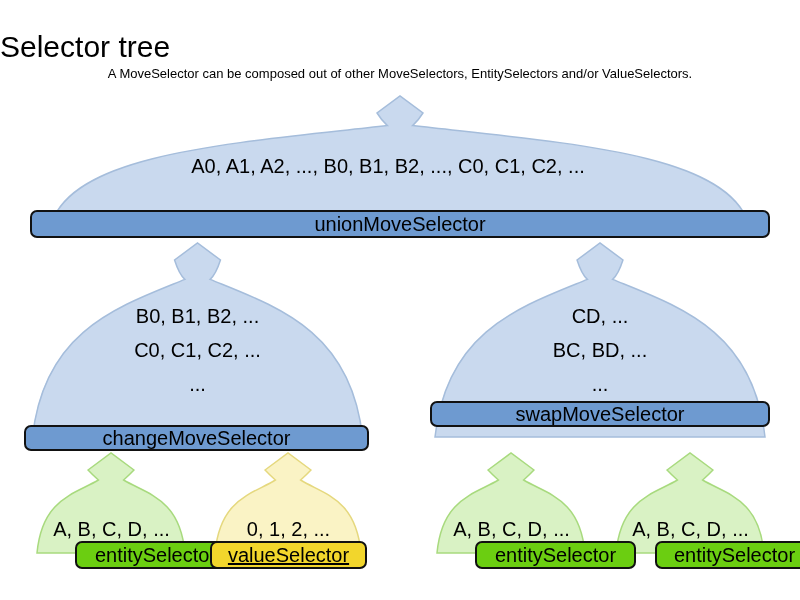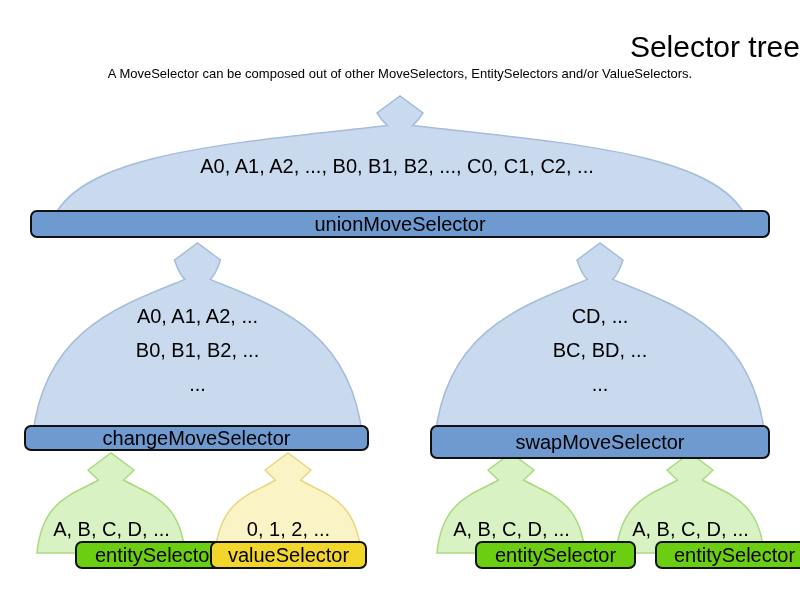--- a/index.html
+++ b/index.html
@@ -2,21 +2,21 @@
 <html style="--bar_blue: #6e9ad0; --funnel_blue: #c9d9ee; --funnel_blue_border: #a5bddb; --bar_green: #6bce11; --funnel_green: #d9f2c4; --funnel_green_border: #a8da7e; --bar_yellow: #f2d62c; --funnel_yellow: #faf3c5; --funnel_yellow_border: #e5d87e; --bar_border: #111111;"><head>
 <meta charset="utf-8">
 <style>
   html,body { margin:0; padding:0; }
   body {
     width:800px; height:600px; position:relative; background:#ffffff;
     font-family:"Liberation Sans", sans-serif; color:#000000; overflow:hidden;
   }
   .abs { position:absolute; }
   #page-title {
-    top:30px; left:0; width:800px; text-align:right;
+    top:30px; left:0; width:800px; text-align:left;
     font-size:30px; line-height:34px; color:#000;
   }
   #page-subtitle {
     top:66px; left:0; width:800px; text-align:center;
     font-size:13px; line-height:16px; color:#000;
   }
   svg#funnel-layer { top:0; left:0; width:800px; height:600px; }
   .funnel-blue   { fill:var(--funnel_blue);   stroke:var(--funnel_blue_border);   stroke-width:1.5; }
   .funnel-green  { fill:var(--funnel_green);  stroke:var(--funnel_green_border);  stroke-width:1.5; }
   .funnel-yellow { fill:var(--funnel_yellow); stroke:var(--funnel_yellow_border); stroke-width:1.5; }
@@ -45,42 +45,42 @@
   <path class="funnel-blue" d="M 435 437 C 446.54999999999995 330.3 520.8 306.56 587.3775 279.4 Q 581.64 274.29999999999995 577.05 260 L 600 243 L 622.95 260 Q 618.36 274.29999999999995 612.6225 279.4 C 679.2 306.56 753.45 330.3 765 437 Z"></path>
   <path class="funnel-green" d="M 37 553 C 42.17999999999999 498 75.48 494 98.3775 480 Q 92.64 474.9 88.05 470 L 111 453 L 133.95 470 Q 129.36 474.9 123.6225 480 C 146.51999999999998 494 179.82 498 185 553 Z"></path>
   <path class="funnel-yellow" d="M 215 553 C 220.11 498 252.96 494 275.3775 480 Q 269.64 474.9 265.05 470 L 288 453 L 310.95 470 Q 306.36 474.9 300.6225 480 C 323.04 494 355.89 498 361 553 Z"></path>
   <path class="funnel-green" d="M 437 553 C 442.18 498 475.48 494 498.3775 480 Q 492.64 474.9 488.05 470 L 511 453 L 533.95 470 Q 529.36 474.9 523.6225 480 C 546.52 494 579.82 498 585 553 Z"></path>
   <path class="funnel-green" d="M 616 553 C 621.18 498 654.48 494 677.3775 480 Q 671.64 474.9 667.05 470 L 690 453 L 712.95 470 Q 708.36 474.9 702.6225 480 C 725.52 494 758.82 498 764 553 Z"></path>
 </svg>
 
 <div id="page-title" class="abs">Selector tree</div>
 <div id="page-subtitle" class="abs">A MoveSelector can be composed out of other MoveSelectors, EntitySelectors and/or ValueSelectors.</div>
 
-<div class="funnel-text two-line abs" style="top:150px; left:15px; width:764px;">
+<div class="funnel-text two-line abs" style="top:150px; left:6px; width:764px;">
   <div>A0, A1, A2, ..., B0, B1, B2, ..., C0, C1, C2, ...</div>
 </div>
 <div class="bar bar-blue" style="left:30px; top:210px; width:740px; height:28px;">unionMoveSelector</div>
 
 <div class="funnel-text abs" style="top:299px; left:25px; width:345px;">
-  <div>A0, A1, A2, ...</div>
   <div>B0, B1, B2, ...</div>
+  <div>C0, C1, C2, ...</div>
   <div>...</div>
 </div>
 <div class="bar bar-blue" style="left:24px; top:425px; width:345px; height:26px;">changeMoveSelector</div>
 
 <div class="funnel-text abs" style="top:299px; left:430px; width:340px;">
   <div>CD, ...</div>
   <div>BC, BD, ...</div>
   <div>...</div>
 </div>
-<div class="bar bar-blue" style="left:430px; top:425px; width:340px; height:34px;">swapMoveSelector</div>
+<div class="bar bar-blue" style="left:430px; top:401px; width:340px; height:26px;">swapMoveSelector</div>
 
 <div class="funnel-text abs" style="top:512px; left:31px; width:161px;">A, B, C, D, ...</div>
 <div class="bar bar-green" style="left:31px; top:541px; width:161px; height:28px;">entitySelector</div>
 
 <div class="funnel-text abs" style="top:512px; left:210px; width:157px;">0, 1, 2, ...</div>
-<div class="bar bar-yellow" style="left:210px; top:541px; width:157px; height:28px;">valueSelector</div>
+<div class="bar bar-yellow" style="left:210px; top:541px; width:157px; height:28px;text-decoration:underline;">valueSelector</div>
 
 <div class="funnel-text abs" style="top:512px; left:431px; width:161px;">A, B, C, D, ...</div>
 <div class="bar bar-green" style="left:431px; top:541px; width:161px; height:28px;">entitySelector</div>
 
 <div class="funnel-text abs" style="top:512px; left:611px; width:159px;">A, B, C, D, ...</div>
 <div class="bar bar-green" style="left:611px; top:541px; width:159px; height:28px;">entitySelector</div>
 
 </body></html>

